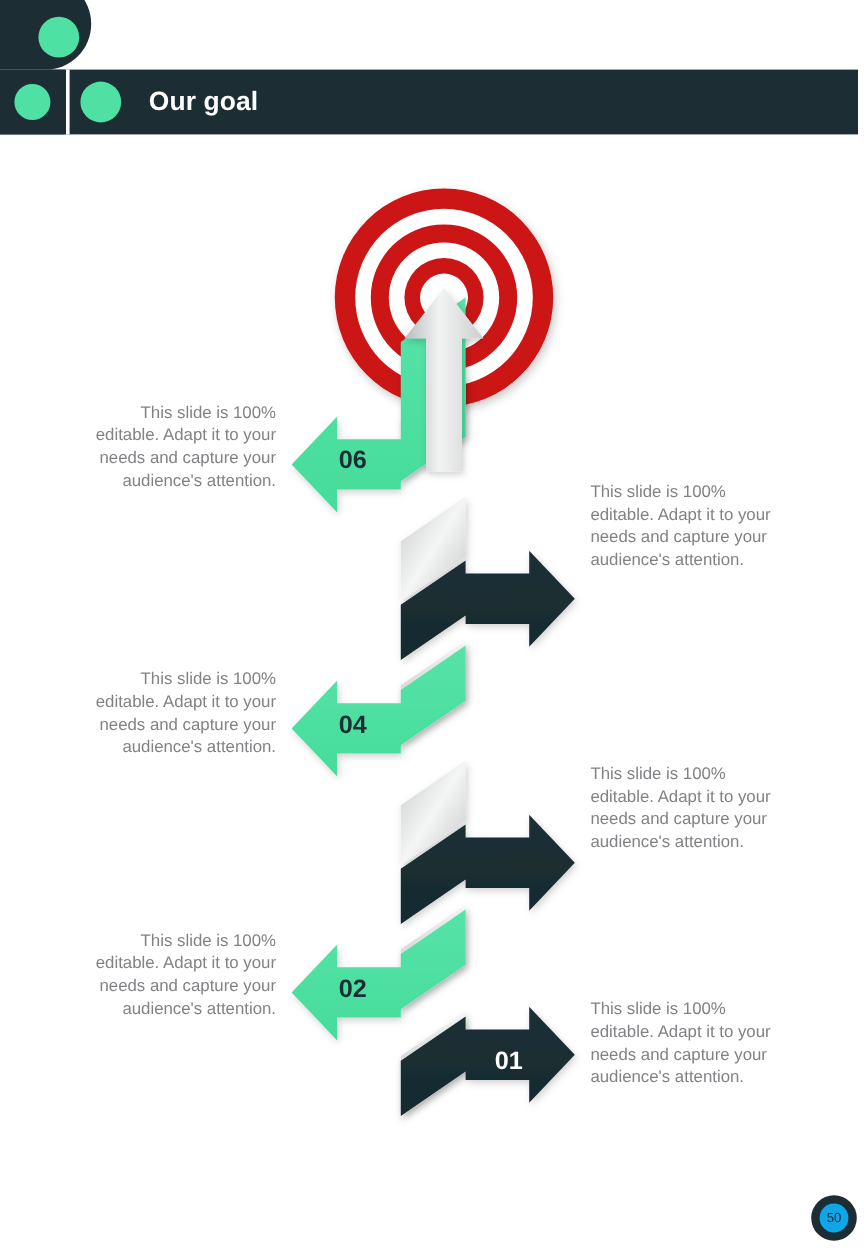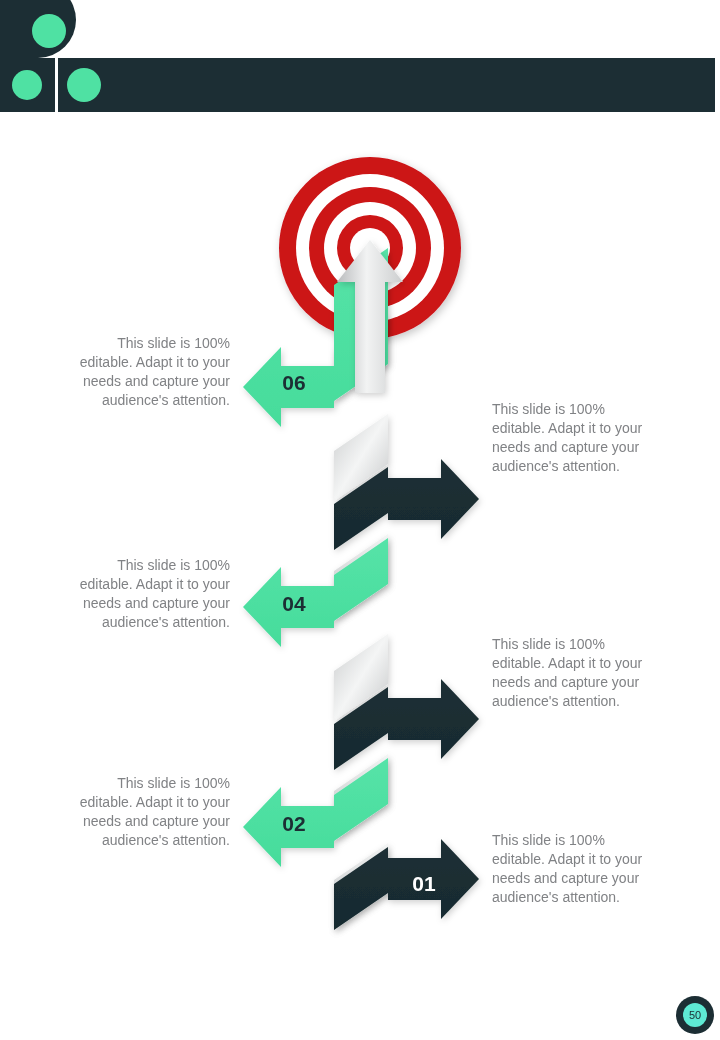--- a/index.html
+++ b/index.html
@@ -109,21 +109,21 @@
     width: 38px; height: 38px;
     border-radius: 50%;
     background: #1c2e34;
     z-index: 8;
   }
   .pg-badge-inner {
     position: absolute;
     left: 7px; top: 7px;
     width: 24px; height: 24px;
     border-radius: 50%;
-    background: #5eead4;
+    background: #0ea5e9;
     display: flex; align-items: center; justify-content: center;
     color: #1c2e34;
     font-size: 11px;
   }
 </style>
 </head>
 <body>
 
 <div id="slide">
 
@@ -238,20 +238,21 @@
     <text x="424" y="891" text-anchor="middle" font-family="Liberation Sans, sans-serif" font-size="21" font-weight="bold" fill="#ffffff">01</text>
   </svg>
 
   <div class="hdr-blob"></div>
   <div class="hdr-blob-dot"></div>
   <div class="hdr-bar"></div>
   <div class="hdr-bar-left"></div>
   <div class="hdr-dot-a"></div>
   <div class="hdr-sep"></div>
   <div class="hdr-dot-b"></div>
+  <div class="hdr-title">Our goal</div>
 
   <div class="body-text left" style="top:334px;">This slide is 100% editable. Adapt it to your needs and capture your audience's attention.</div>
   <div class="body-text right" style="top:400px;">This slide is 100% editable. Adapt it to your needs and capture your audience's attention.</div>
   <div class="body-text left" style="top:556px;">This slide is 100% editable. Adapt it to your needs and capture your audience's attention.</div>
   <div class="body-text right" style="top:635px;">This slide is 100% editable. Adapt it to your needs and capture your audience's attention.</div>
   <div class="body-text left" style="top:774px;">This slide is 100% editable. Adapt it to your needs and capture your audience's attention.</div>
   <div class="body-text right" style="top:831px;">This slide is 100% editable. Adapt it to your needs and capture your audience's attention.</div>
 
   <div class="pg-badge">
     <div class="pg-badge-inner">50</div>

